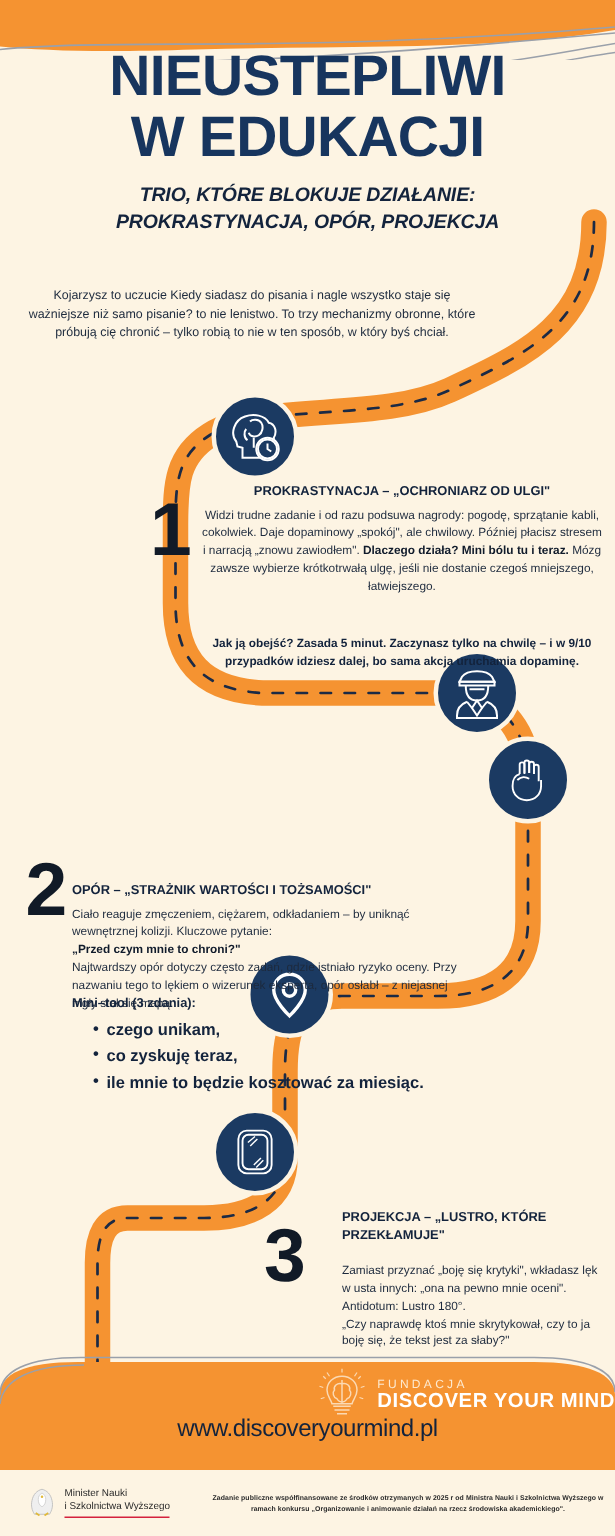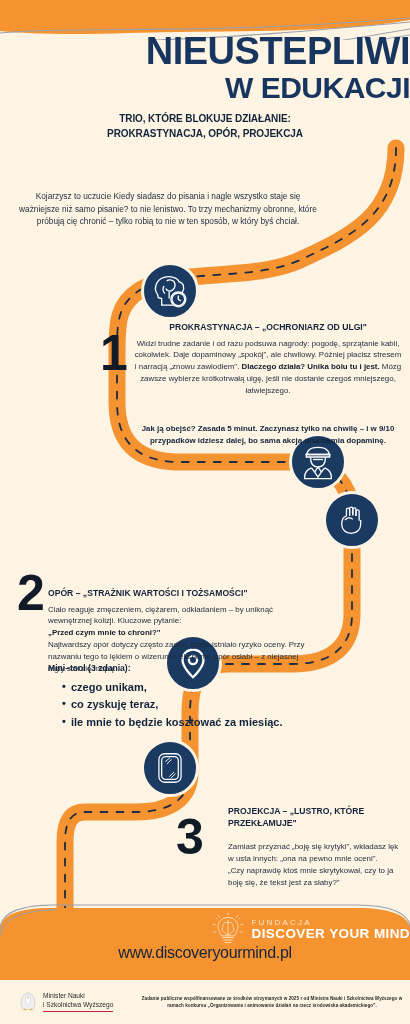--- a/index.html
+++ b/index.html
@@ -34,31 +34,31 @@
   
   .title-block {
     position: absolute; left: 0; top: 32px;
     width: 410px; text-align: center;
   }
   .title-1, .title-2 {
     color: #17355e;
     font-weight: bold;
     letter-spacing: -0.5px;
     line-height: 1.02;
-    text-align: right;
   }
   .title-1 { font-size: 38px; }
-  .title-2 { font-size: 30px; margin-top: 2px; }
+  .title-2 { font-size: 38px; margin-top: 2px; }
   .subtitle {
     margin-top: 9px;
     color: #13233c;
-    font-size: 10px;
+    font-size: 13px;
     font-weight: bold;
     line-height: 1.45;
     letter-spacing: -0.1px;
+    font-style: italic;
   }
 
   .intro {
     position: absolute; left: 18px; top: 190px;
     width: 300px; text-align: center;
     color: #1d2a3d;
     font-size: 8.3px;
     line-height: 1.52;
   }
 
@@ -270,21 +270,21 @@
       <path d="M18,16 L24,11" stroke-width="1.2"></path>
       <path d="M20,19 L26,13" stroke-width="1.2"></path>
       <path d="M23,35 L29,29" stroke-width="1.2"></path>
       <path d="M25,37 L31,31" stroke-width="1.2"></path>
     </svg>
   </div>
 
   <div class="sec-num" style="left:100px; top:328px;">1</div>
   <div class="sec center" style="left:134px; top:322px; width:268px;">
     <div class="sec-head">PROKRASTYNACJA – „OCHRONIARZ OD ULGI"</div>
-    <div class="sec-body"><span>Widzi trudne zadanie i od razu podsuwa nagrody: pogodę, sprzątanie kabli, cokolwiek. Daje dopaminowy „spokój", ale chwilowy. Później płacisz stresem i narracją „znowu zawiodłem". </span><b>Dlaczego działa? Unika bólu tu i jest.</b><span> Mózg zawsze wybierze krótkotrwałą ulgę, jeśli nie dostanie czegoś mniejszego, łatwiejszego.</span></div>
+    <div class="sec-body"><span>Widzi trudne zadanie i od razu podsuwa nagrody: pogodę, sprzątanie kabli, cokolwiek. Daje dopaminowy „spokój", ale chwilowy. Później płacisz stresem i narracją „znowu zawiodłem". </span><b>Dlaczego działa? Mini bólu tu i teraz.</b><span> Mózg zawsze wybierze krótkotrwałą ulgę, jeśli nie dostanie czegoś mniejszego, łatwiejszego.</span></div>
     <div class="sec-extra">Jak ją obejść? Zasada 5 minut. Zaczynasz tylko na chwilę – i w 9/10 przypadków idziesz dalej, bo sama akcja uruchamia dopaminę.</div>
   </div>
 
   <div class="sec-num" style="left:17px; top:568px;">2</div>
   <div class="sec left" style="left:48px; top:553px; width:262px;">
     <div class="sec-head">OPÓR – „STRAŻNIK WARTOŚCI I TOŻSAMOŚCI"</div>
     <div class="sec-body">
       <span class="blk">Ciało reaguje zmęczeniem, ciężarem, odkładaniem – by uniknąć wewnętrznej kolizji. Kluczowe pytanie:</span>
       <b class="blk">„Przed czym mnie to chroni?"</b>
       <span class="blk">Najtwardszy opór dotyczy często zadań, gdzie istniało ryzyko oceny. Przy nazwaniu tego to lękiem o wizerunek eksperta, opór osłabł – z niejasnej mgły stał się mapą.</span>
@@ -299,20 +299,21 @@
     </ul>
   </div>
 
   <div class="sec-num" style="left:176px; top:812px;">3</div>
   <div class="sec left" style="left:228px; top:771px; width:175px;">
     <div class="sec-head">PROJEKCJA – „LUSTRO, KTÓRE PRZEKŁAMUJE"</div>
   </div>
   <div class="sec left" style="left:228px; top:806px; width:178px;">
     <div class="sec-body">
       <span class="blk">Zamiast przyznać „boję się krytyki", wkładasz lęk w usta innych: „ona na pewno mnie oceni".</span>
+      <span class="blk">Antidotum: Lustro 180°.</span>
       <span class="blk">„Czy naprawdę ktoś mnie skrytykował, czy to ja boję się, że tekst jest za słaby?"</span>
     </div>
   </div>
 
   <div class="footer">
     <svg class="footer-bg" width="410" height="80" viewBox="0 0 410 80">
       <path d="M0,80 L0,30 C0,16 16,8 52,8 L356,8 C392,8 410,16 410,30 L410,80 Z" fill="#f59331"></path>
       <path d="M0,30 C0,14 18,5 54,5 L356,5 C392,5 410,14 410,28" fill="none" stroke="#9aa0aa" stroke-width="1.1"></path>
       <path d="M0,36 C2,20 20,10 56,10" fill="none" stroke="#9aa0aa" stroke-width="1"></path>
     </svg>

